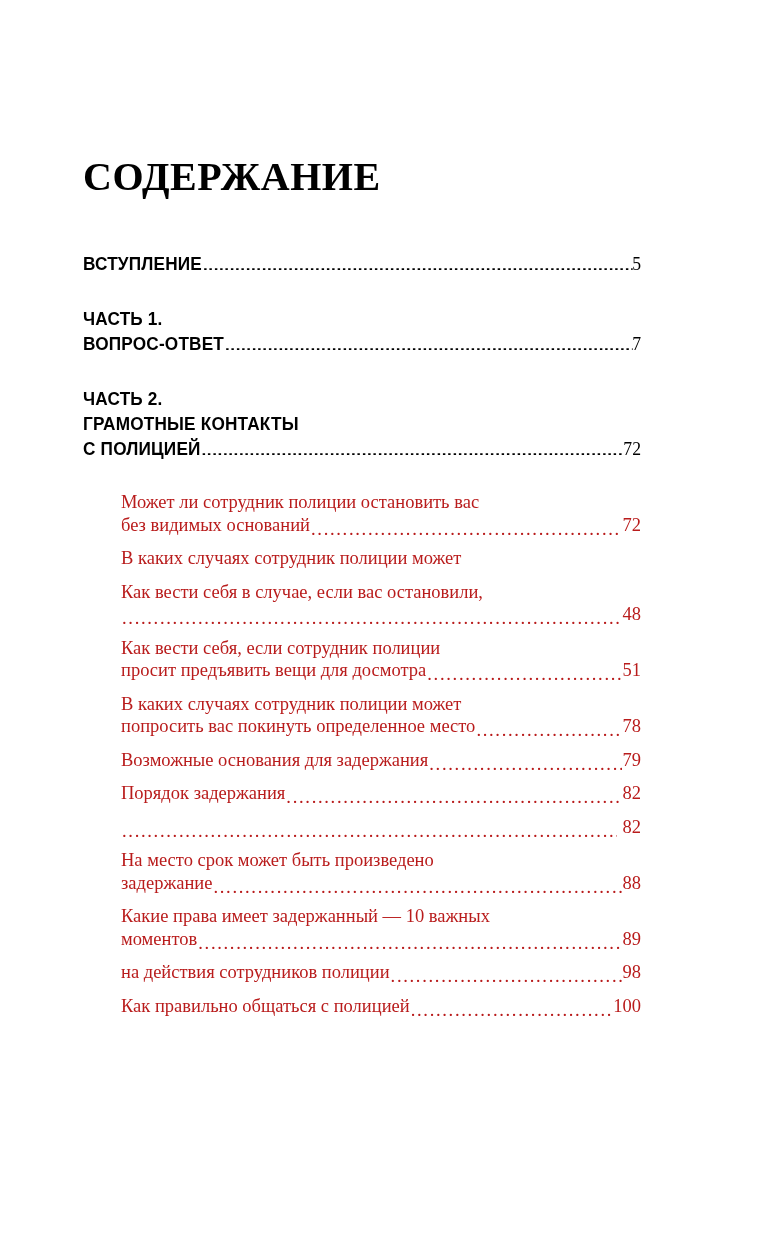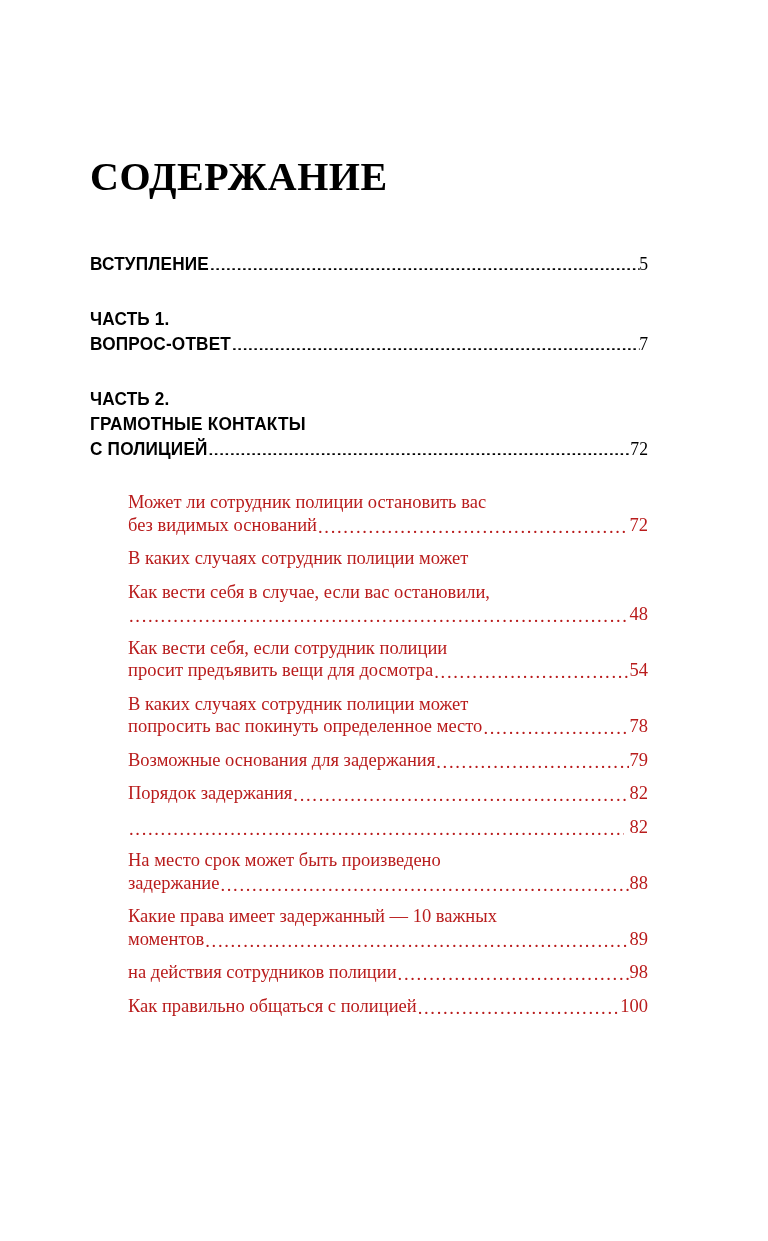--- a/index.html
+++ b/index.html
@@ -10,21 +10,21 @@
   .page {
     position: relative;
     width: 768px;
     height: 1241px;
     background: #ffffff;
     overflow: hidden;
     box-sizing: border-box;
   }
   .content {
     position: absolute;
-    left: 90px;
+    left: 83px;
     top: 155px;
     width: 558px;
   }
 
   
   .toc-title {
     font-family: "Liberation Serif", "DejaVu Serif", serif;
     font-weight: bold;
     font-size: 40px;
     line-height: 44px;
@@ -103,21 +103,21 @@
     padding-left: 38px;
     width: 520px;
   }
   .lvl2:last-child { margin-bottom: 4px; }
   .lvl2 .pre-line {
     display: block;
     white-space: pre;
   }
   .lvl2 .leader-row {
     display: flex;
-    align-items: center;
+    align-items: flex-end;
     width: 520px;
   }
   .lvl2 .leader-row .txt {
     white-space: pre;
     flex: 0 0 auto;
   }
   .lvl2 .leader-row .dots {
     flex: 1 1 auto;
     overflow: hidden;
     height: 1em;
@@ -196,21 +196,21 @@
           <span class="dots"></span>
           <span class="pg">48</span>
         </div>
       </li>
 
       <li class="lvl2">
         <span class="pre-line">Как вести себя, если сотрудник полиции</span>
         <div class="leader-row">
           <span class="txt">просит предъявить вещи для досмотра</span>
           <span class="dots"></span>
-          <span class="pg">54</span>
+          <span class="pg">51</span>
         </div>
       </li>
 
       <li class="lvl2">
         <span class="pre-line">В каких случаях сотрудник полиции может</span>
         <div class="leader-row">
           <span class="txt">попросить вас покинуть определенное место</span>
           <span class="dots"></span>
           <span class="pg">78</span>
         </div>

